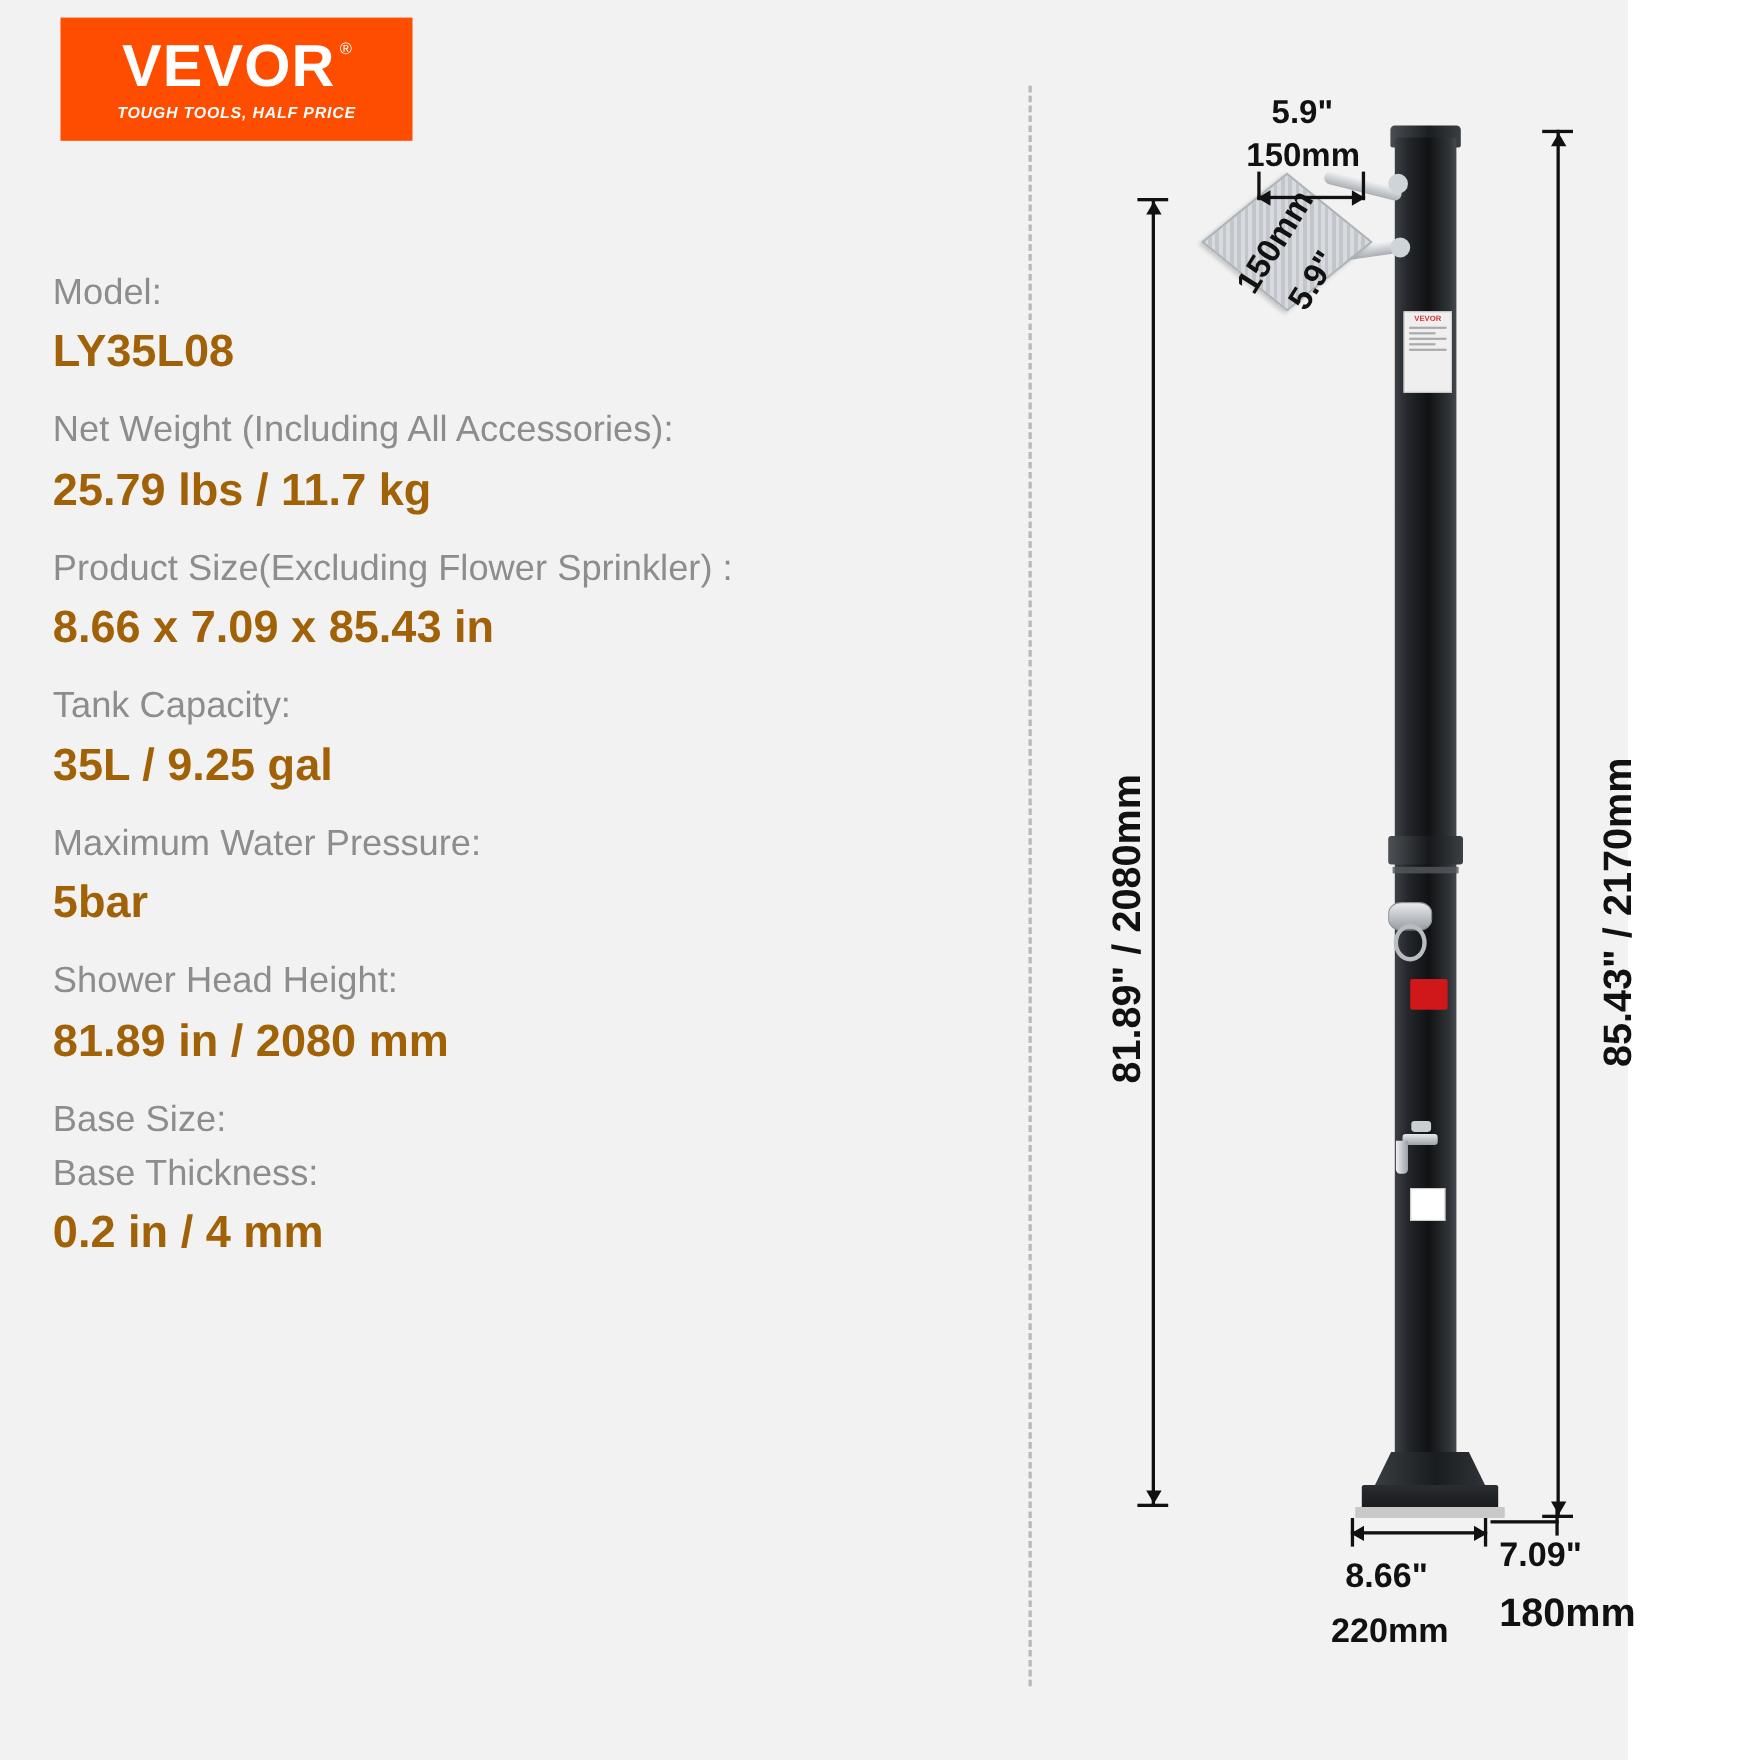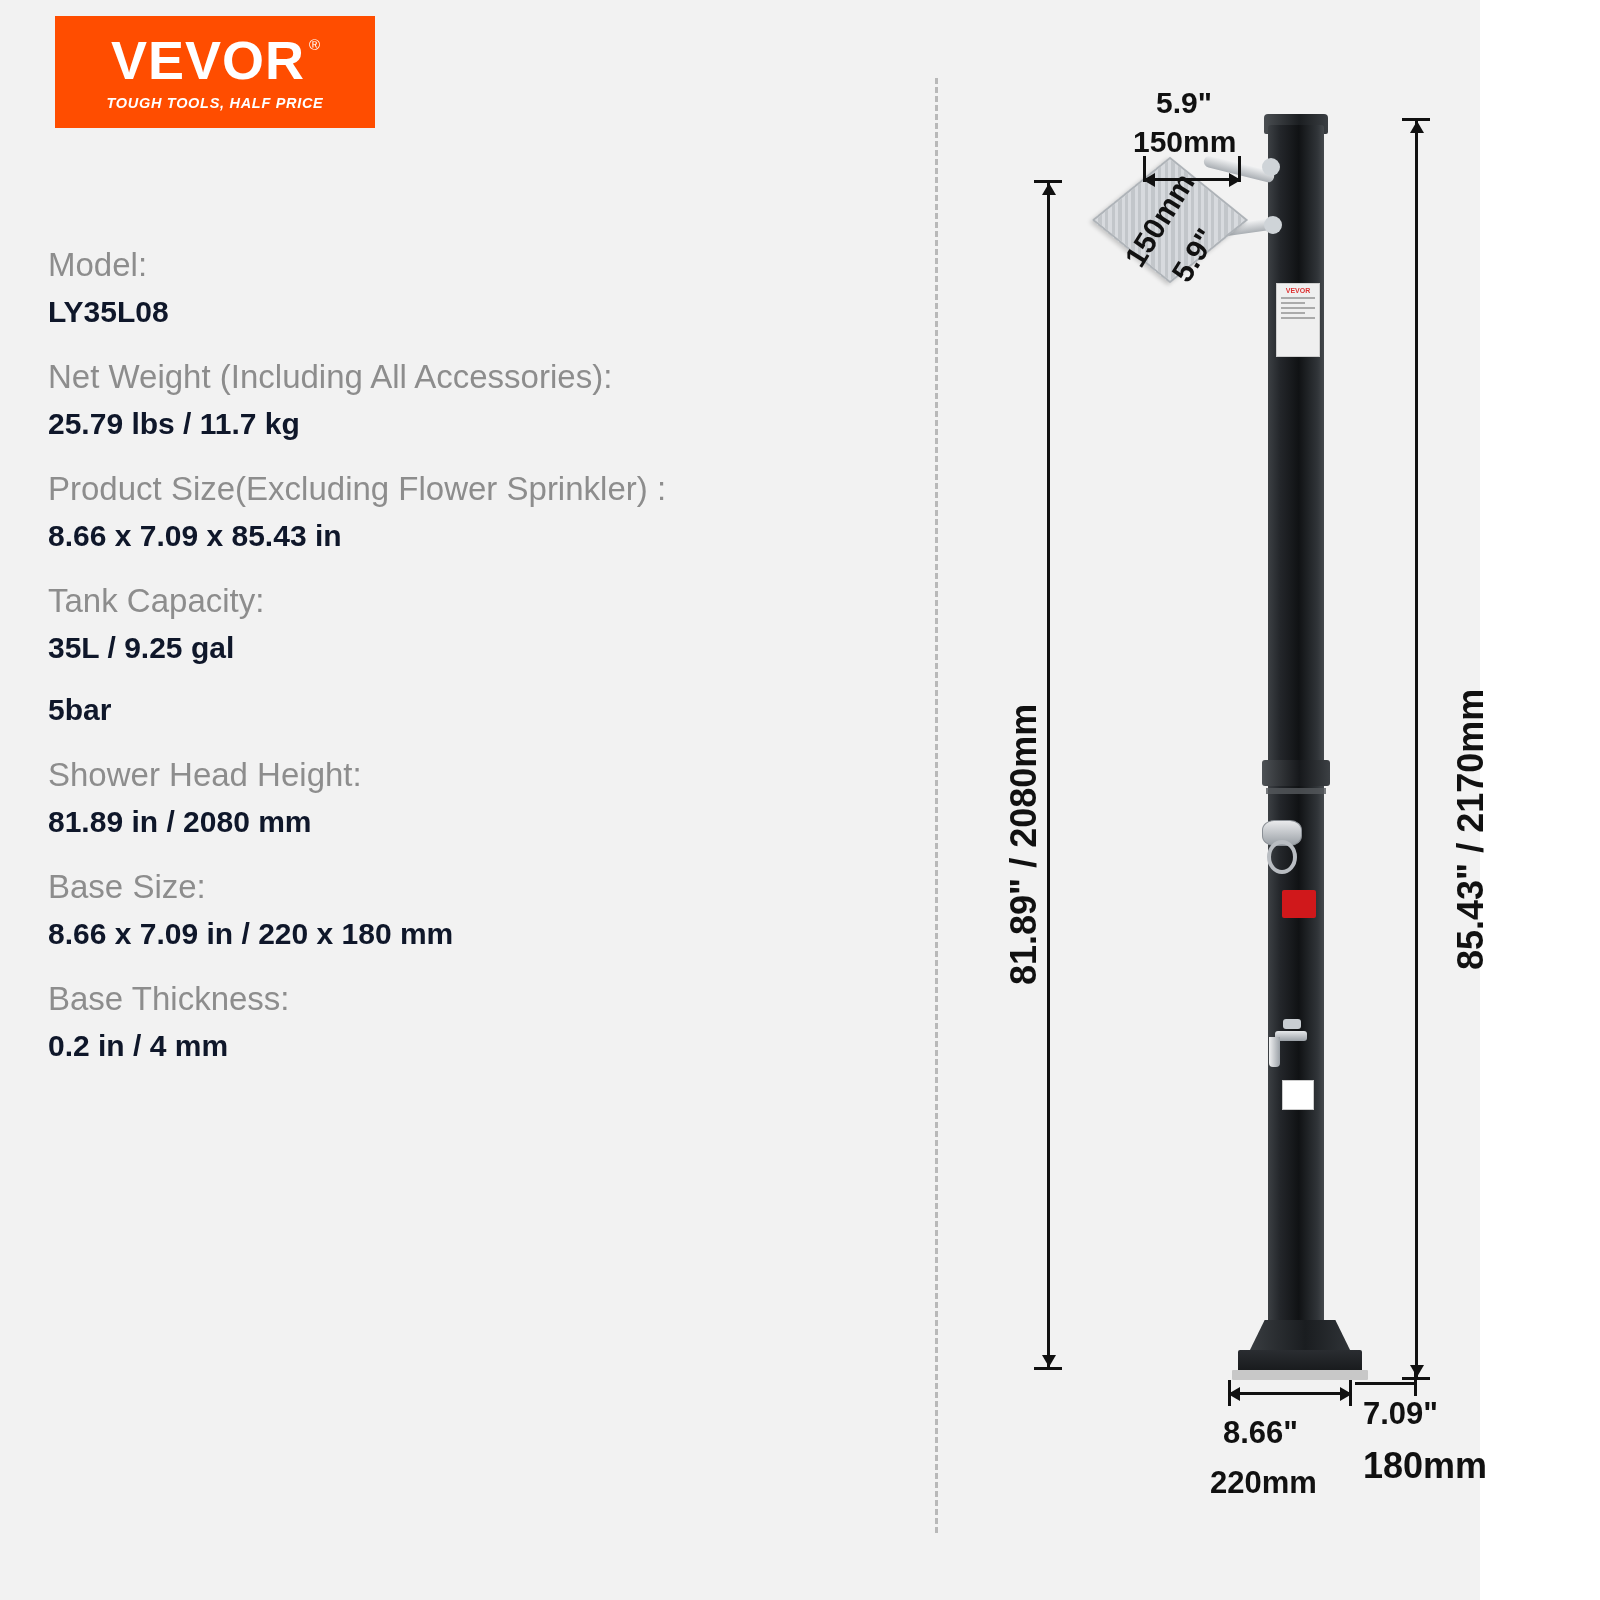--- a/index.html
+++ b/index.html
@@ -67,22 +67,22 @@
     width: 860px;
   }
   .spec-label {
     color: #8d8d8d;
     font-size: 33px;
     line-height: 1.22;
     margin-bottom: 9px;
     white-space: nowrap;
   }
   .spec-value {
-    color: #0f172a;
-    font-size: 30px;
+    color: #a16207;
+    font-size: 41px;
     font-weight: bold;
     line-height: 1.22;
     margin-bottom: 26px;
     white-space: nowrap;
   }
 
   
   .divider {
     position: absolute;
     left: 935px;
@@ -405,27 +405,27 @@
 
     <div class="spec-label">Net Weight (Including All Accessories):</div>
     <div class="spec-value">25.79 lbs / 11.7 kg</div>
 
     <div class="spec-label">Product Size(Excluding Flower Sprinkler) :</div>
     <div class="spec-value">8.66 x 7.09 x 85.43 in</div>
 
     <div class="spec-label">Tank Capacity:</div>
     <div class="spec-value">35L / 9.25 gal</div>
 
+    <div class="spec-label">Maximum Water Pressure:</div>
     <div class="spec-value">5bar</div>
 
     <div class="spec-label">Shower Head Height:</div>
     <div class="spec-value">81.89 in / 2080 mm</div>
 
     <div class="spec-label">Base Size:</div>
-    <div class="spec-value">8.66 x 7.09 in / 220 x 180 mm</div>
 
     <div class="spec-label">Base Thickness:</div>
     <div class="spec-value">0.2 in / 4 mm</div>
   </div>
 
   <div class="divider"></div>
 
   <div class="product-area">
 
     <div class="column-cap"></div>

